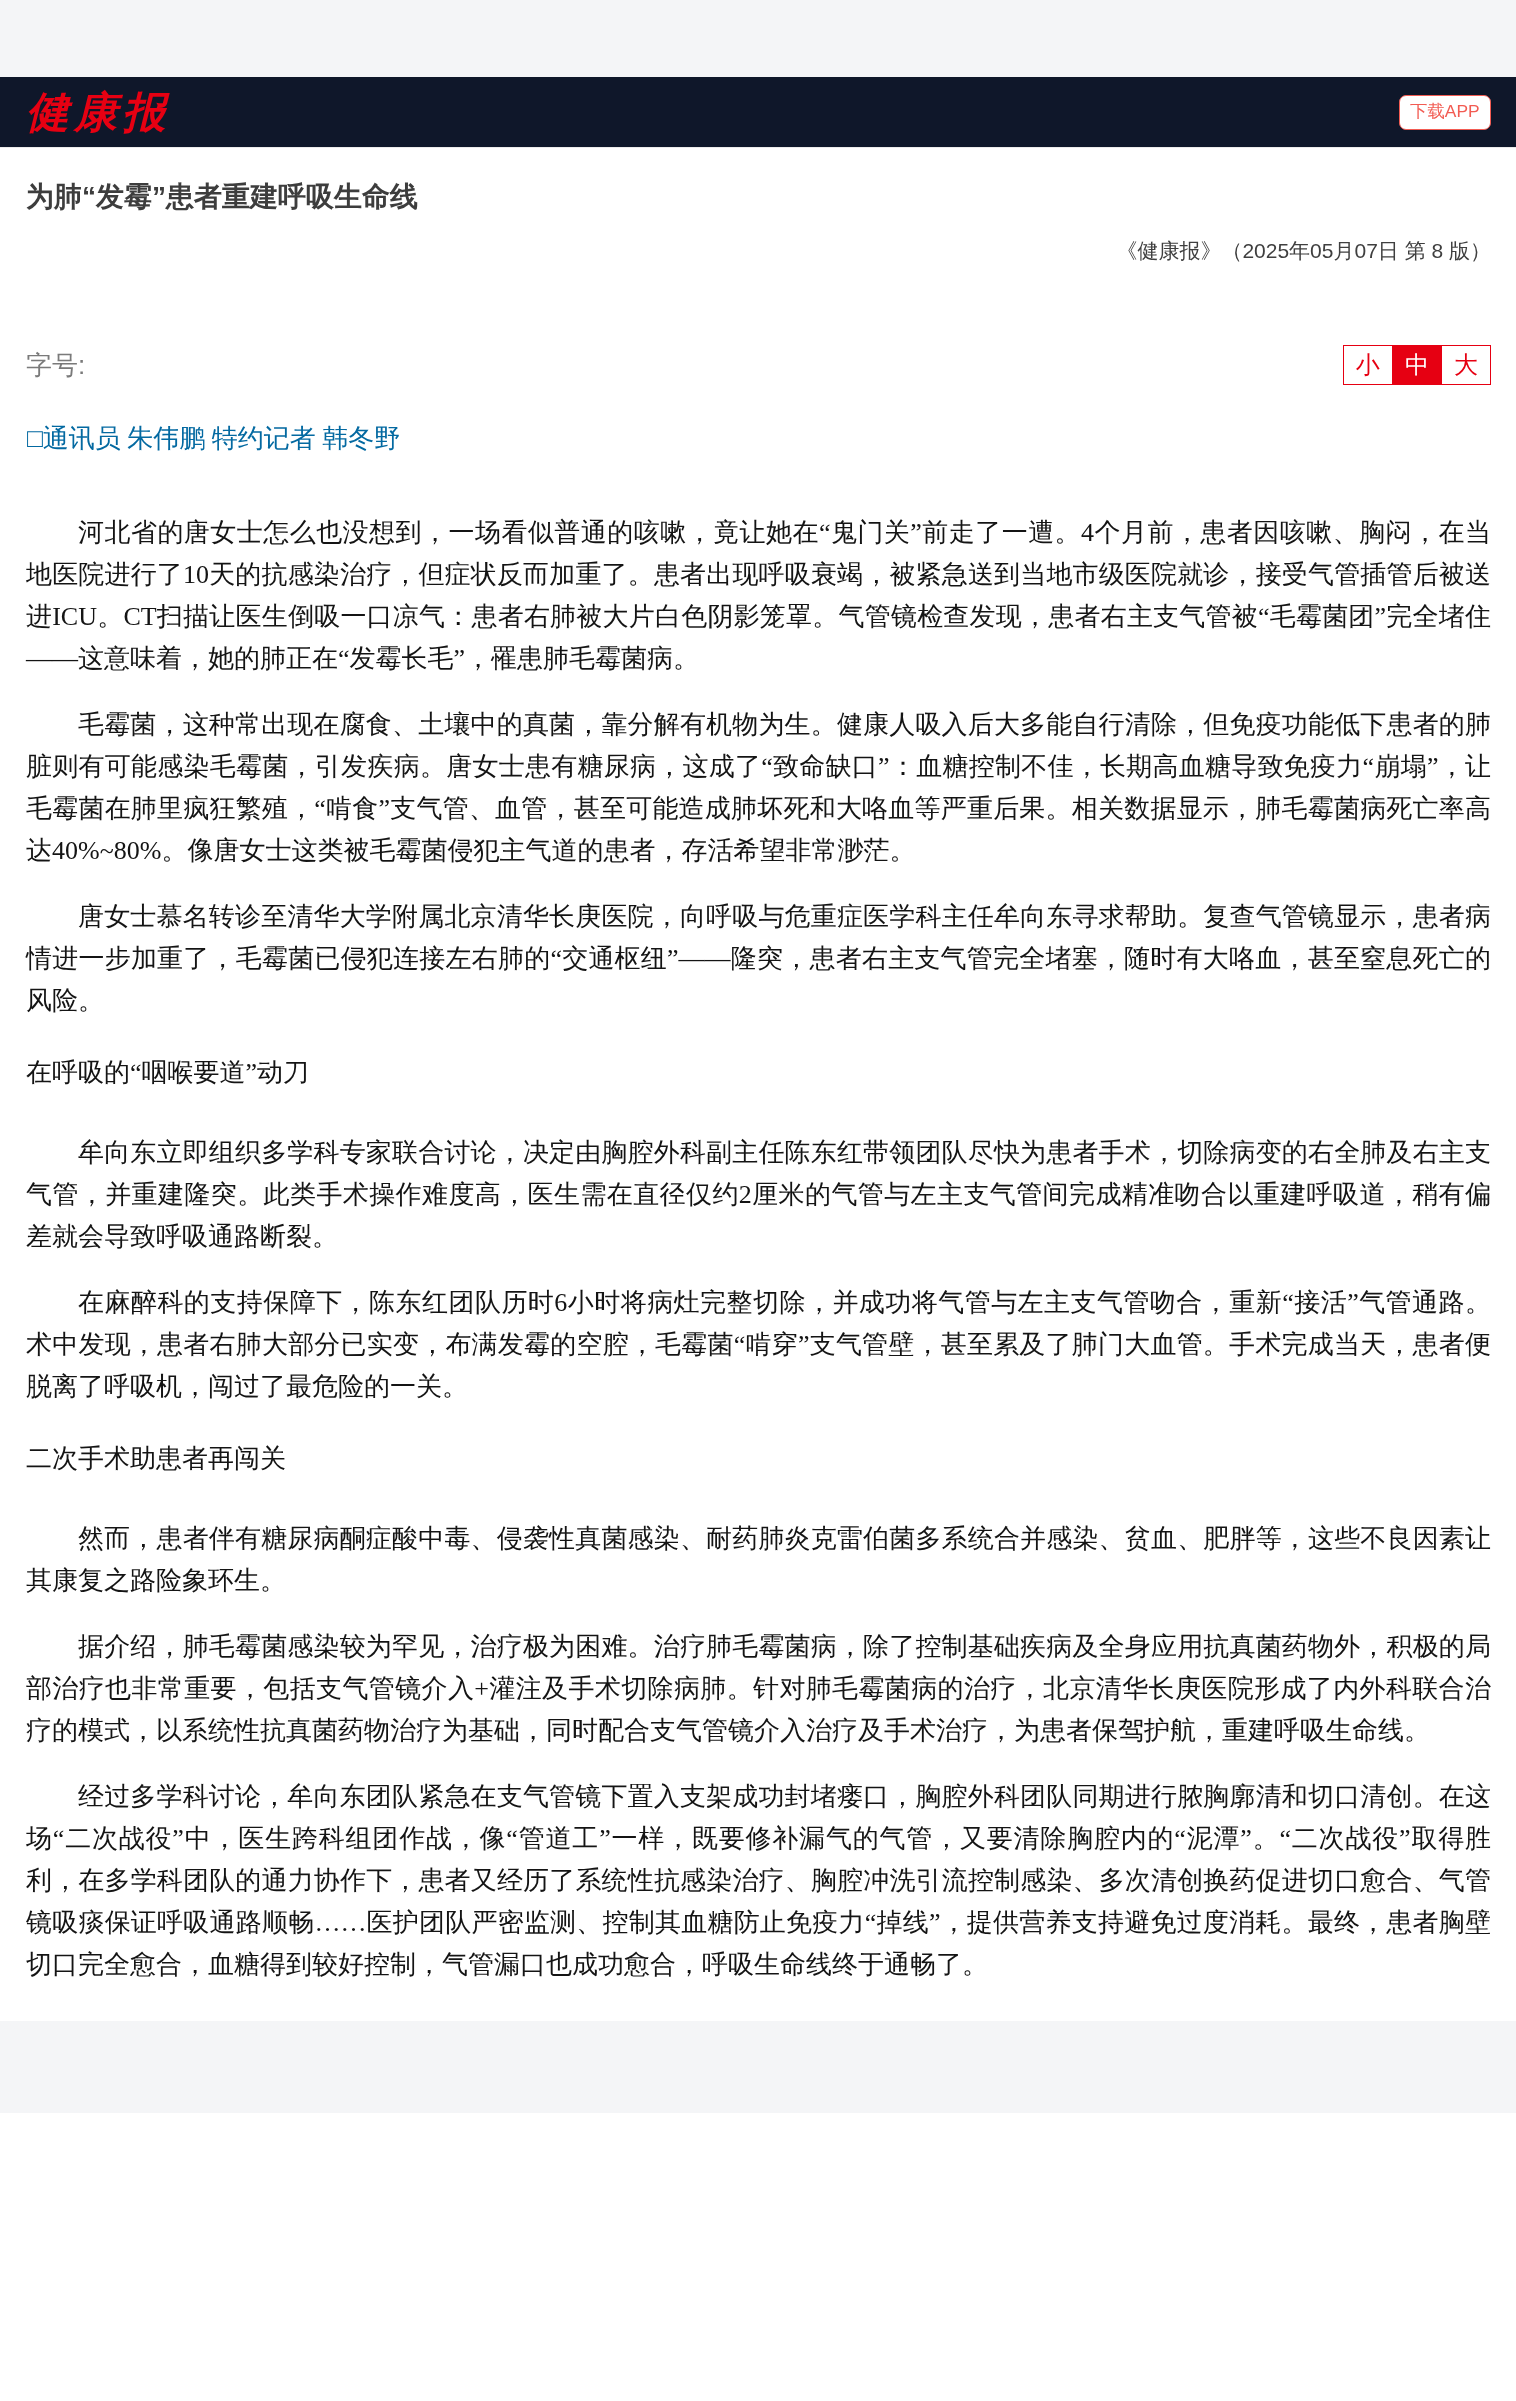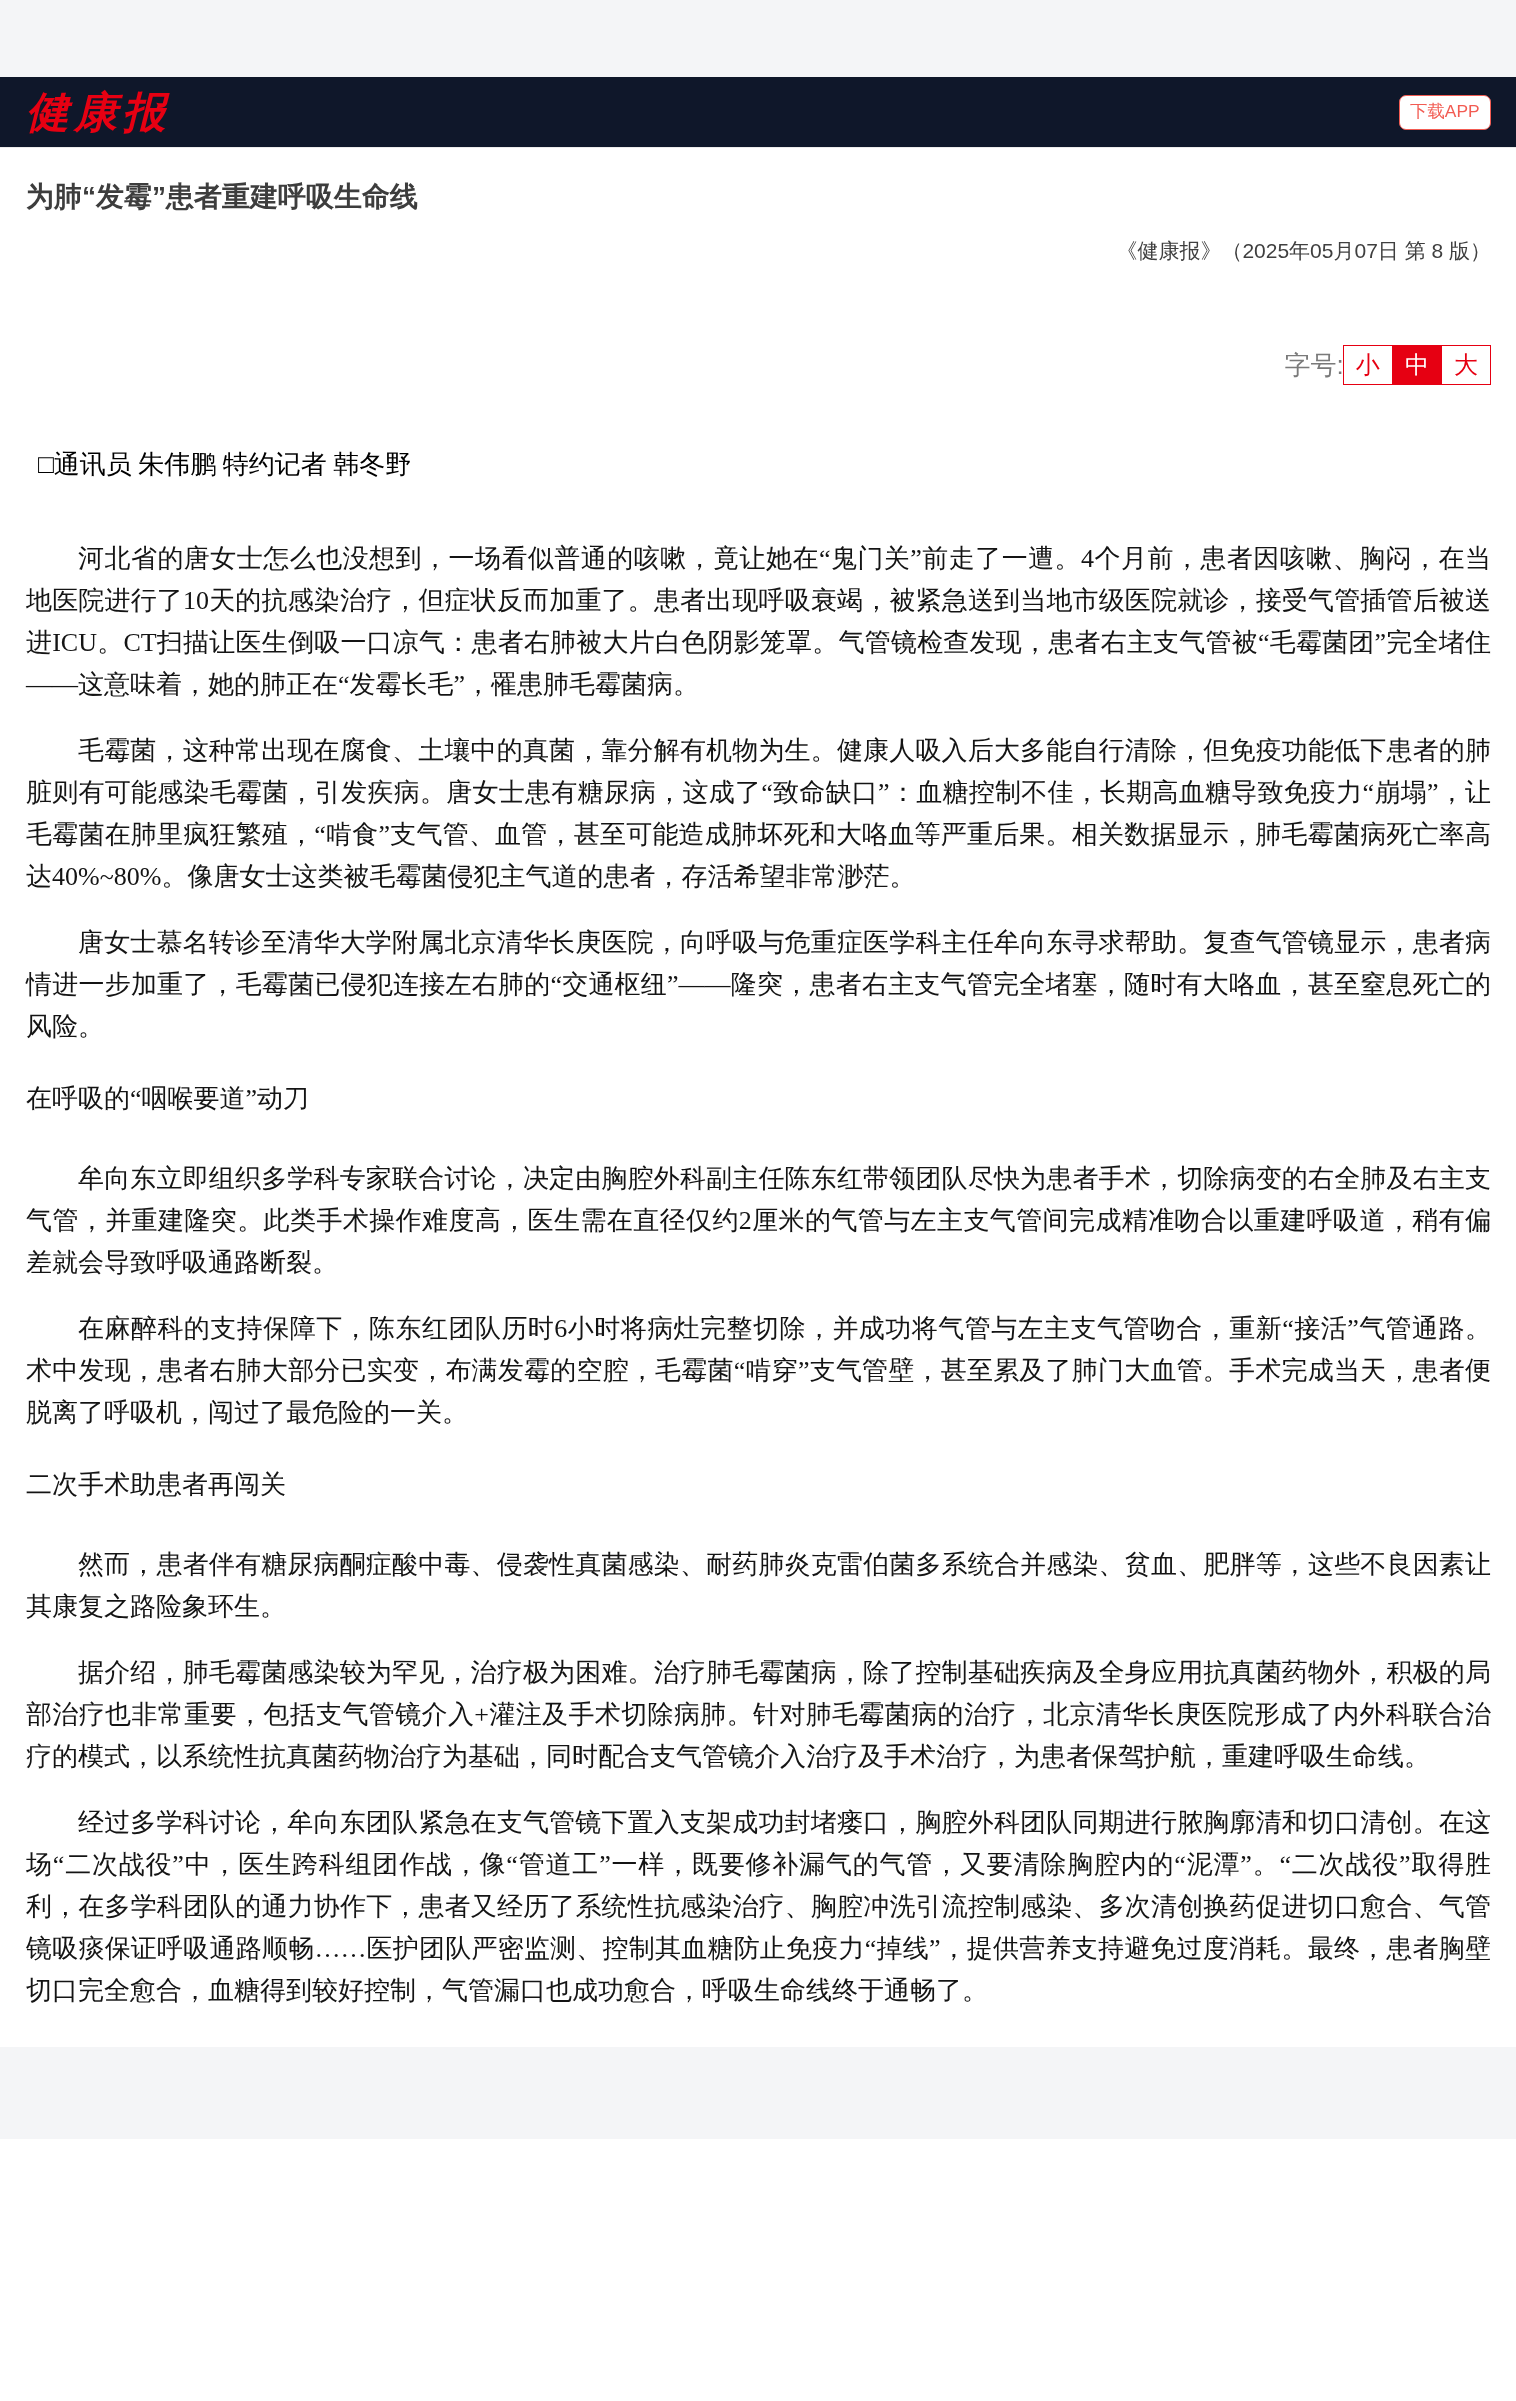--- a/index.html
+++ b/index.html
@@ -50,23 +50,23 @@
     font-family:"Liberation Sans", sans-serif;
   }
   .source-line{
     text-align:right;
     font-size:21px;
     color:#3f3f3f;
     margin:0 0 80px;
   }
   .fontsize-row{
     display:flex;
-    justify-content:flex-end;
+    justify-content:space-between;
     align-items:center;
-    margin:0 0 62px;
+    margin:0 0 36px;
   }
   .fontsize-label{
     font-size:26px;
     color:#7a7a7a;
   }
   .fontsize-group{display:flex;}
   .fs-btn{
     width:50px;
     height:40px;
     display:flex;
@@ -80,22 +80,22 @@
     cursor:pointer;
     box-sizing:border-box;
   }
   .fs-btn.active{
     background:#e60012;
     color:#ffffff;
   }
   .byline{
     font-family:"Liberation Serif", serif;
     font-size:26px;
-    color:#000000;
-    margin:0 12px 56px;
+    color:#0369a1;
+    margin:0 1px 56px;
   }
   .article-body .paragraph{
     font-family:"Liberation Serif", serif;
     font-size:26px;
     line-height:42px;
     text-indent:2em;
     text-align:justify;
     color:#141414;
     margin:0 0 24px;
   }

